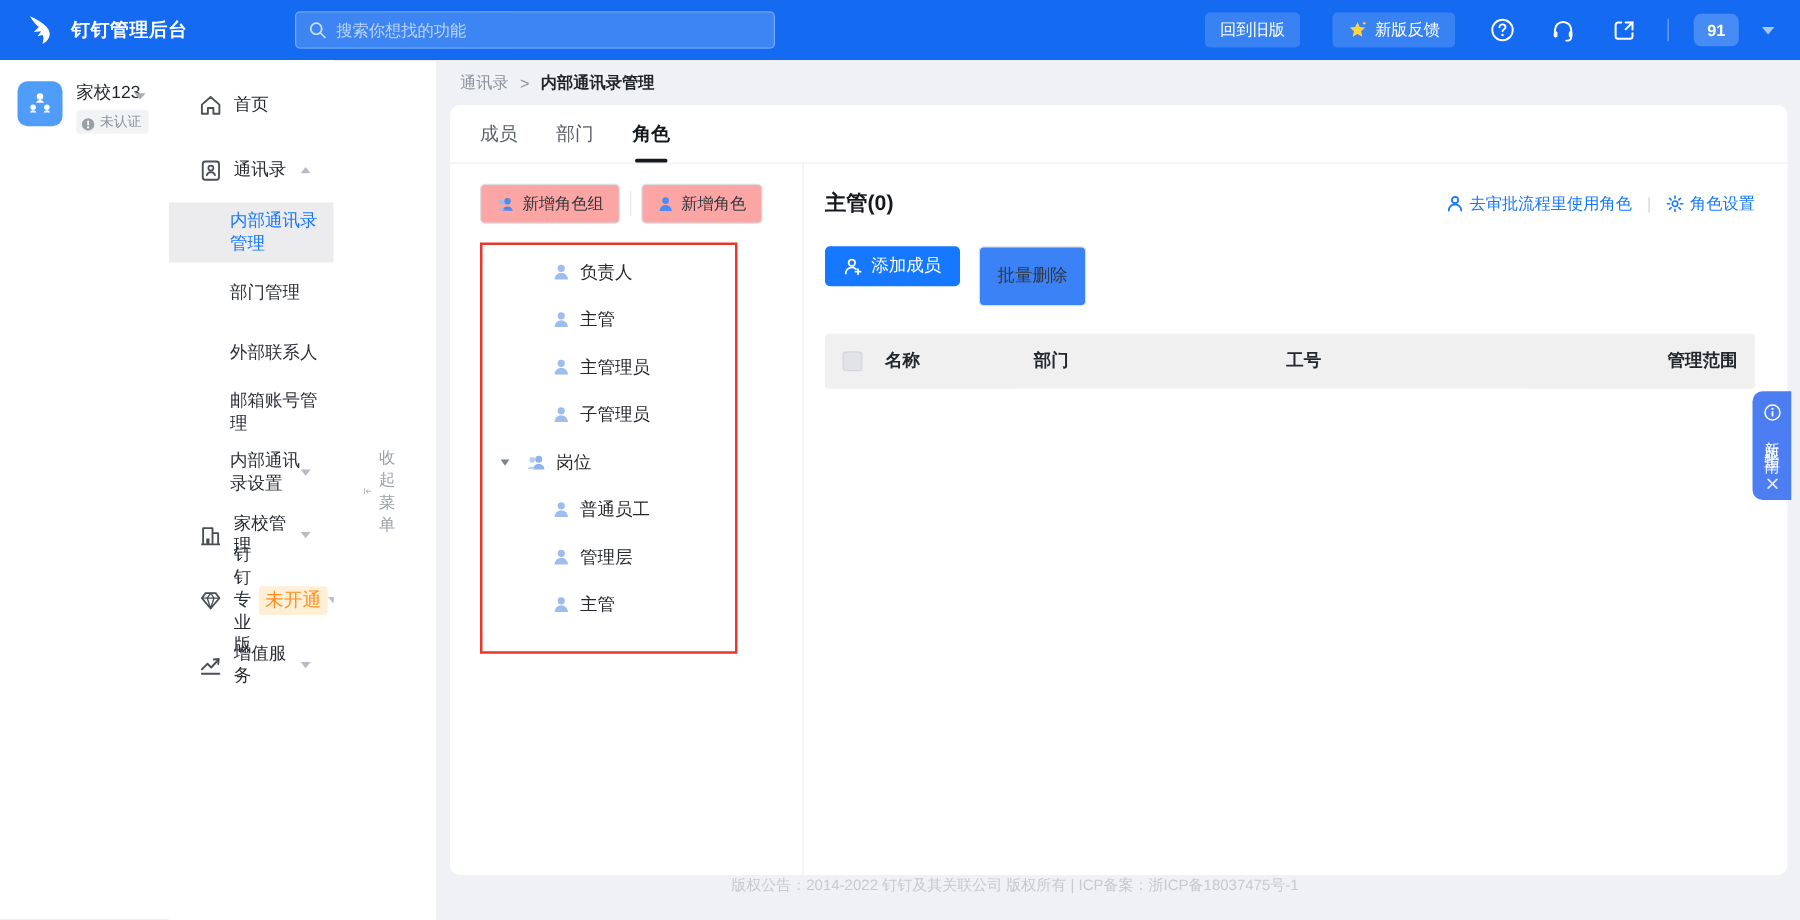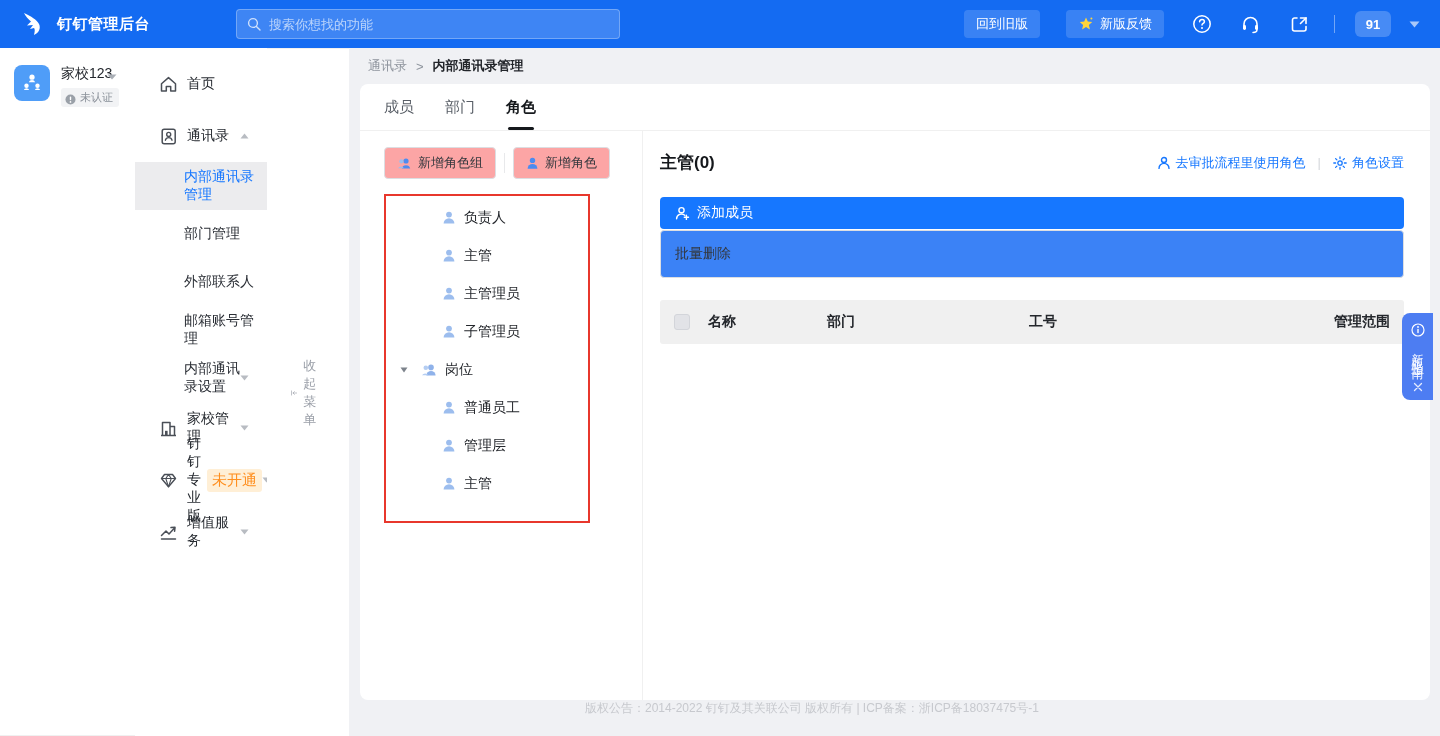--- a/index.html
+++ b/index.html
@@ -74,21 +74,21 @@
   .tree-caret { display:flex; color:#7d838c; margin-right:13px; }
   .tree-icon { display:flex; margin-right:8px; }
 
   
   .right-panel { flex:1; padding:16px 26px 0 17px; min-width:0; }
   .panel-head { display:flex; align-items:center; justify-content:space-between; margin-top:4px; }
   .heading { font-size:17px; font-weight:700; color:#15181c; }
   .head-links { display:flex; align-items:center; font-size:13px; color:#1677ff; }
   .head-link { display:inline-flex; align-items:center; gap:5px; cursor:pointer; }
   .links-sep { color:#d4d7db; margin:0 12px; }
-  .action-row { margin-top:23px; display:flex; gap:1px;flex-direction:column; }
+  .action-row { margin-top:23px; display:flex; gap:15px; }
   .btn-primary { height:32px; background:#1677ff; color:#fff; border:0; border-radius:4px; display:inline-flex; align-items:center;
                  gap:7px; padding:0 15px; font-size:14px; font-family:inherit; cursor:pointer; }
   .btn-plain { height:48px; border:1px solid #dcdee2; border-radius:4px; background:#3b82f6; padding:0 14px; font-size:14px;
                color:#33373d; font-family:inherit; display:inline-flex; align-items:center; cursor:pointer; }
   .table-head { margin-top:22px; height:44px; background:#f0f0f0; border-radius:3px; display:flex; align-items:center;
                 padding:0 14px; font-size:14px; font-weight:600; color:#24272c; }
   .checkbox { width:16px; height:16px; background:#e2e3e7; border:1px solid #d3d5da; border-radius:3px; cursor:pointer; }
   .col-name { width:119px; margin-left:18px; }
   .col-dept { width:202px; }
   .col-id   { flex:1; }

